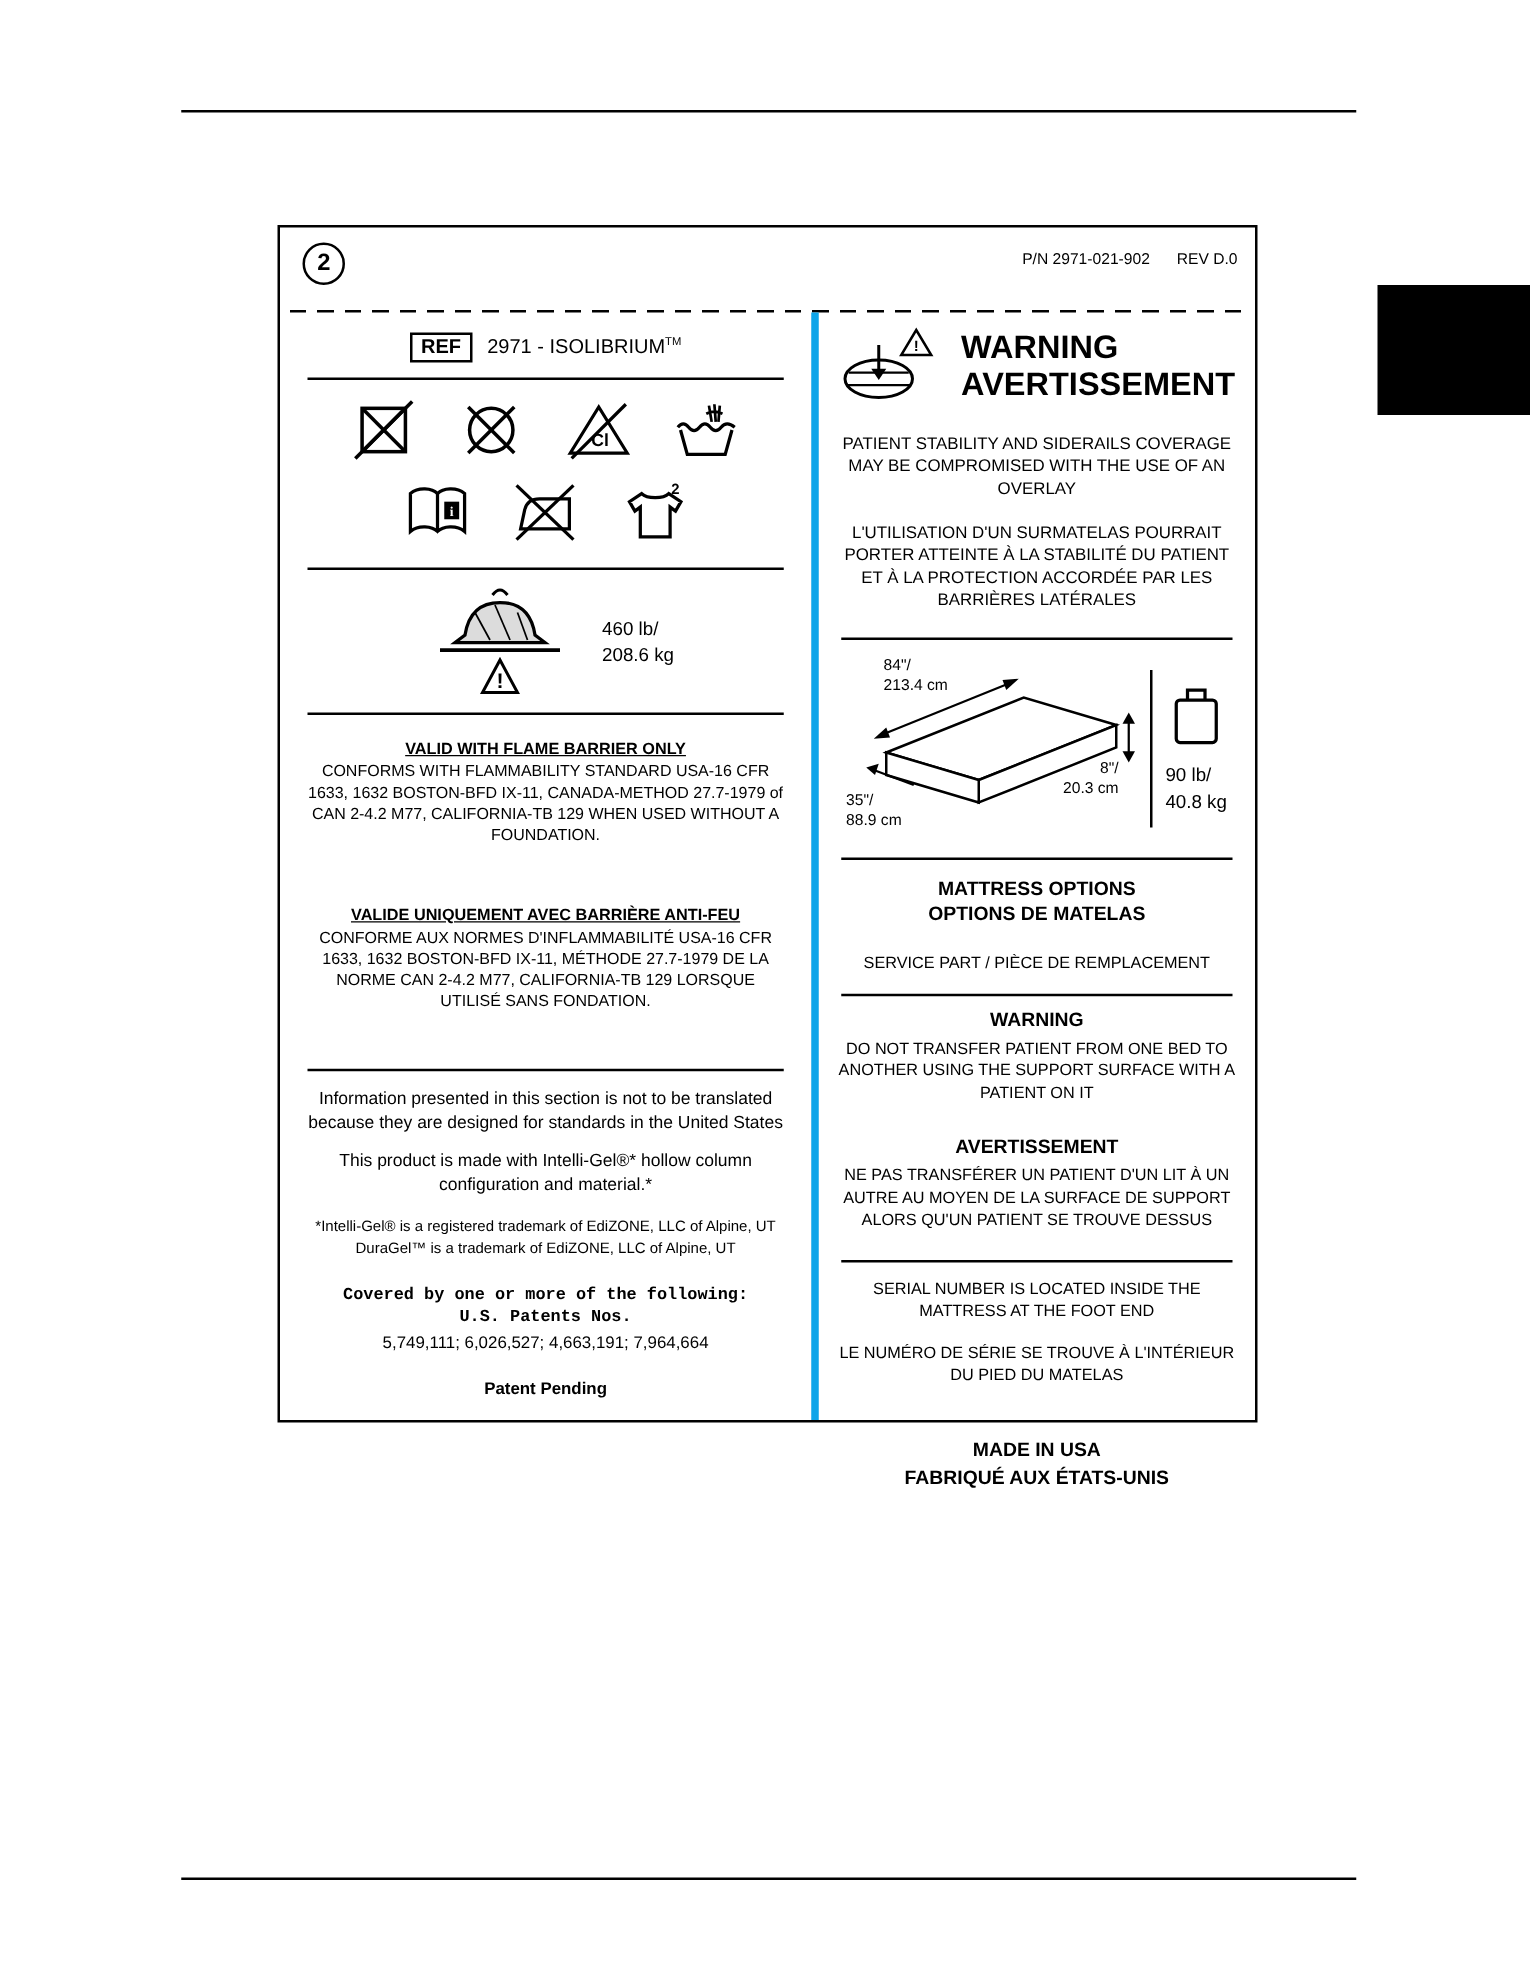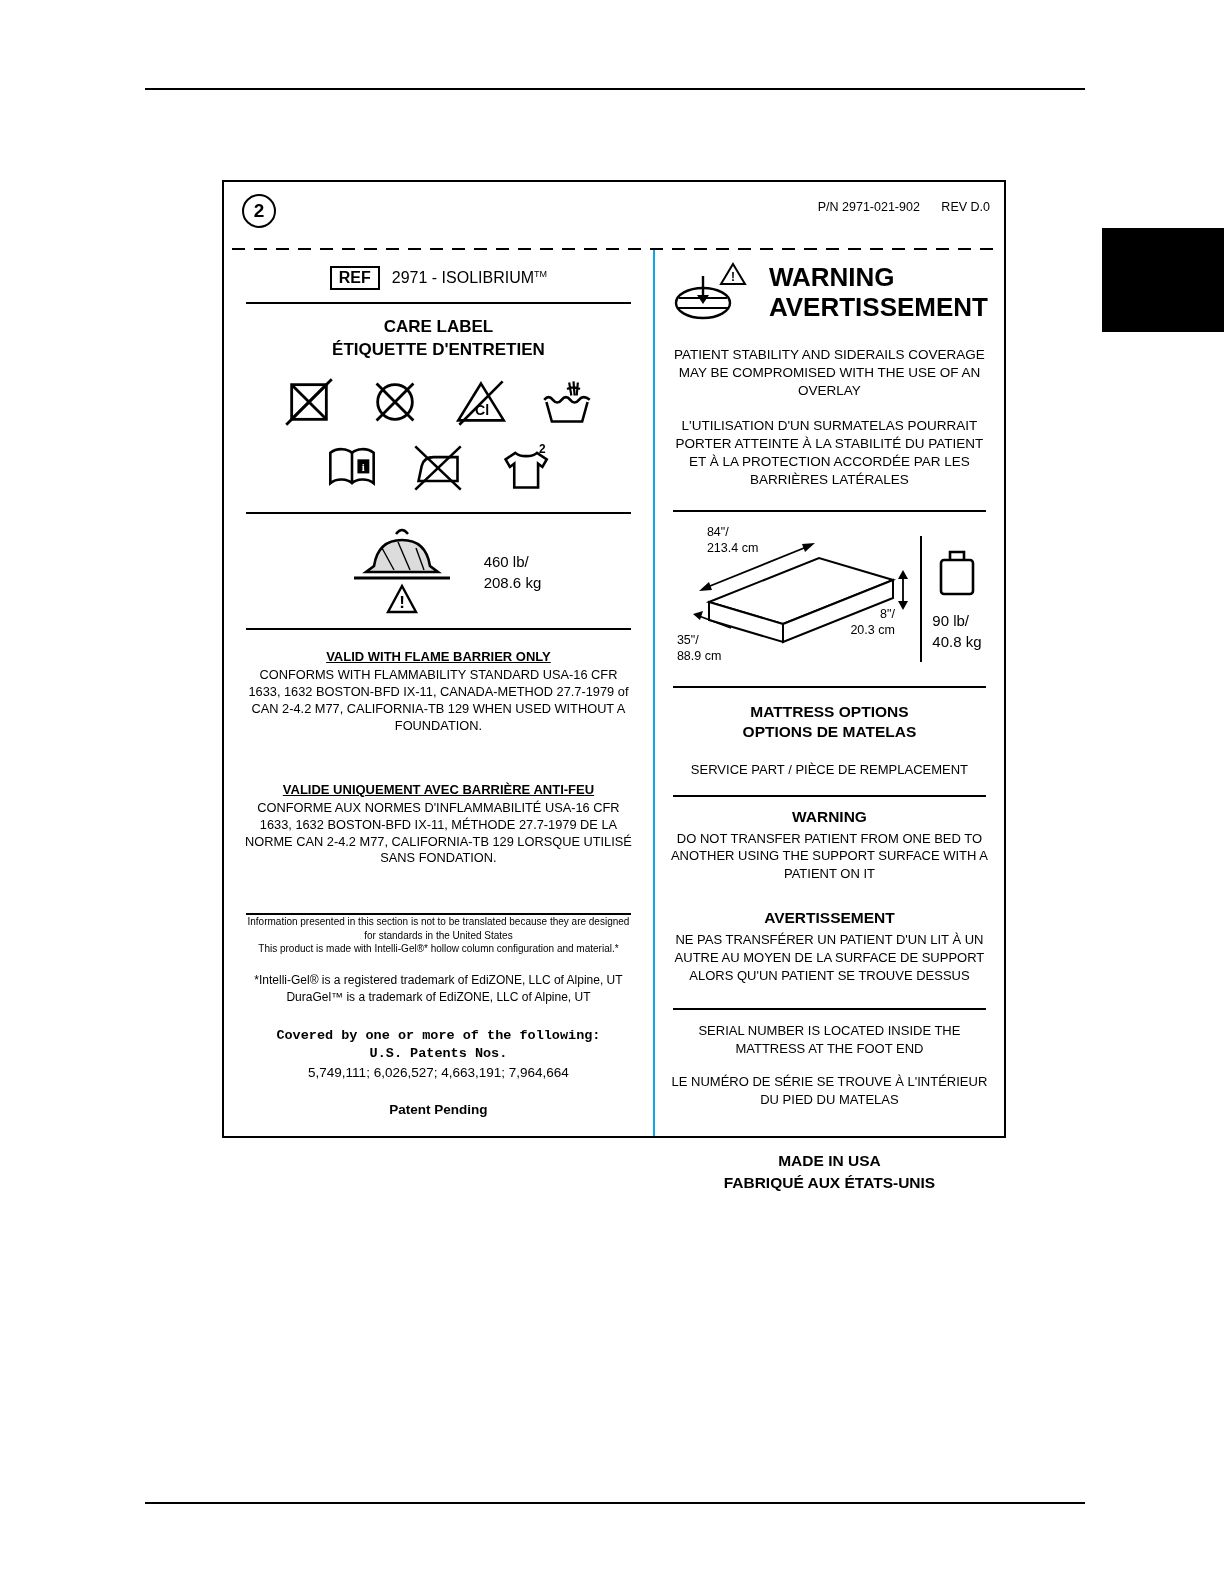--- a/index.html
+++ b/index.html
@@ -21,39 +21,39 @@
     display:flex;flex-direction:column;
   }
   .box-header{display:flex;justify-content:space-between;align-items:flex-start;padding:12px 14px 0 18px;}
   .circle-num{width:30px;height:30px;border:2px solid #000;border-radius:50%;
     display:flex;align-items:center;justify-content:center;font-size:19px;font-weight:bold;}
   .pn-line{font-size:12.5px;padding-top:6px;}
   .pn-line .pn{margin-right:18px;}
   .dash-line{height:2px;margin:20px 8px 0 8px;
     background:repeating-linear-gradient(90deg,#000 0 13px,transparent 13px 22px);}
   .cols{flex:1;display:flex;min-height:0;}
-  .col-left{width:448px;box-sizing:border-box;border-right:2px solid #0ea5e9;padding:0 20px;text-align:center;}
+  .col-left{width:448px;box-sizing:border-box;border-right:6px solid #0ea5e9;padding:0 20px;text-align:center;}
   .col-right{flex:1;box-sizing:border-box;padding:0 16px;text-align:center;}
 
   .rule{border-top:2px solid #000;margin:0 2px;}
 
   
   .ref-row{display:flex;align-items:center;justify-content:center;gap:12px;margin-top:16px;}
   .ref-badge{border:2px solid #000;font-weight:bold;font-size:16px;padding:1px 7px;}
   .model{font-size:16px;}
   .model sup{font-size:9px;}
   .care-title{margin-top:12px;font-weight:bold;font-size:17px;line-height:1.35;}
   .sym-row{display:flex;justify-content:center;gap:34px;margin-top:14px;align-items:center;}
   .sym{width:52px;height:52px;}
   .sym svg{width:100%;height:100%;}
   .capacity-row{display:flex;align-items:center;justify-content:center;gap:16px;margin:10px 0 8px 0;}
   .capacity-text{font-size:15px;text-align:left;line-height:1.4;}
   .flame-block{margin-top:18px;font-size:12.8px;line-height:1.32;}
   .flame-title{font-weight:bold;text-decoration:underline;font-size:13px;margin-bottom:2px;}
-  .info-block{font-size:10px;line-height:1.35;}
+  .info-block{margin-top:12px;font-size:14px;line-height:1.35;}
   .small-tm{margin-top:16px;font-size:12px;line-height:1.45;}
   .patents-title{margin-top:20px;font-weight:bold;font-size:13.5px;line-height:1.35;font-family:Liberation Mono, monospace;}
   .patents-nums{font-size:13.5px;margin-top:2px;}
   .patent-pending{margin-top:22px;font-weight:bold;font-size:13.5px;}
 
   
   .warn-header{display:flex;align-items:center;justify-content:center;gap:14px;margin-top:10px;}
   .warn-icon{width:84px;height:66px;flex:0 0 auto;}
   .warn-titles{font-weight:bold;font-size:26px;line-height:1.15;text-align:left;}
   .para{font-size:13.5px;line-height:1.35;margin-top:16px;}
@@ -96,24 +96,20 @@
 
         <div class="ref-row">
           <span class="ref-badge">REF</span>
           <span class="model">
             <span>2971 - ISOLIBRIUM</span><sup>TM</sup>
           </span>
         </div>
 
         <div class="rule" style="margin-top:12px"></div>
 
-        <div class="care-title">
-          <div>CARE LABEL</div>
-          <div>ÉTIQUETTE D'ENTRETIEN</div>
-        </div>
 
         <div class="sym-row">
           <span class="sym">
             <svg viewBox="0 0 48 48" fill="none" stroke="#000" stroke-width="2.6">
               <rect x="8" y="8" width="32" height="32"></rect>
               <line x1="8" y1="8" x2="40" y2="40"></line>
                 <line x1="40" y1="8" x2="8" y2="40"></line>
               <line x1="3" y1="45" x2="45" y2="3"></line>
             </svg>
           </span>

